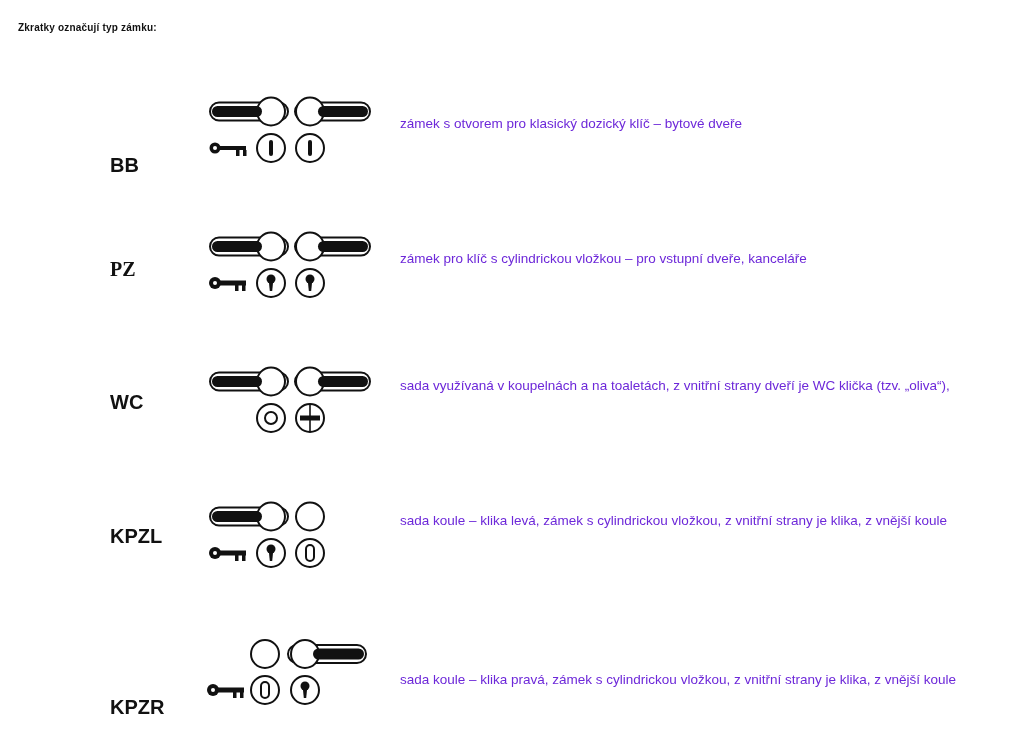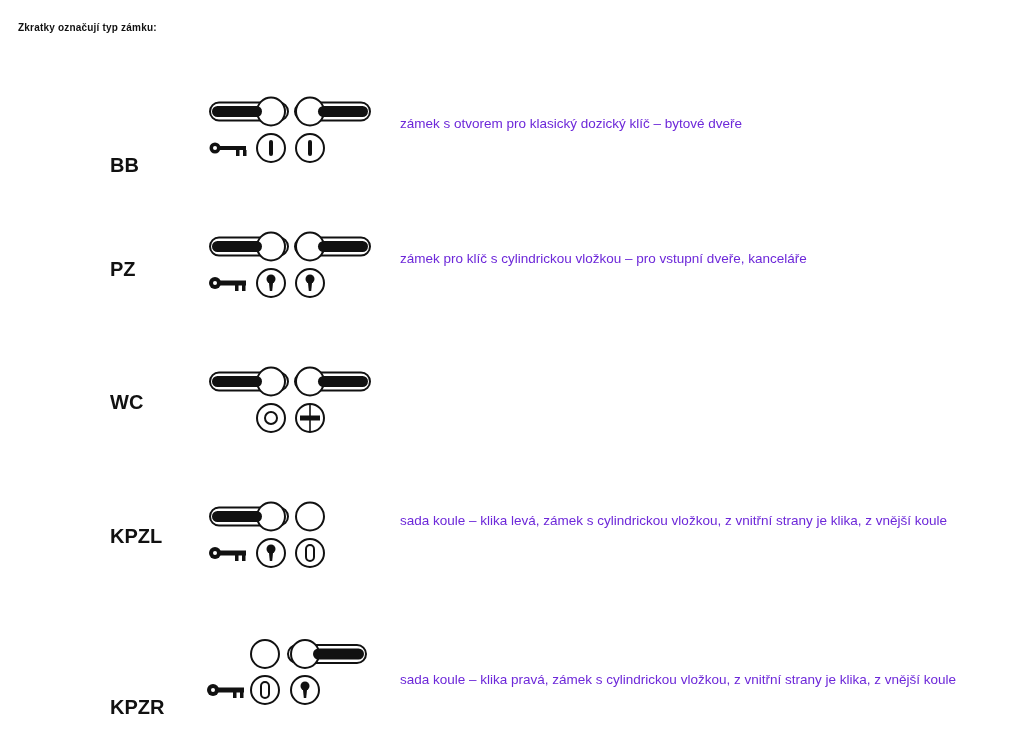--- a/index.html
+++ b/index.html
@@ -93,21 +93,21 @@
       </svg>
     </div>
 
     <div class="desc" style="top:18px;">
       <div>zámek s otvorem pro klasický dozický klíč – bytové dveře</div>
     </div>
   </div>
 
   <div class="row" style="top:230px;">
 
-    <div class="abbr" style="left:110px; top:28px;">PZ</div>
+    <div class="abbr" style="left:110px; top:28px;font-family:Liberation Serif, serif;">PZ</div>
 
     <div class="art" style="left:200px; top:0px;">
       <svg width="180" height="80" viewBox="0 0 180 80">
         <rect x="10" y="7.5" width="78" height="18" rx="9" fill="none" stroke="#111" stroke-width="2"></rect>
         <circle cx="71" cy="16.5" r="14" fill="#fff" stroke="#111" stroke-width="2"></circle>
         <rect x="12" y="11" width="50" height="11" rx="5.5" fill="#111"></rect>
         <rect x="95" y="7.5" width="75" height="18" rx="9" fill="none" stroke="#111" stroke-width="2"></rect>
         <circle cx="110" cy="16.5" r="14" fill="#fff" stroke="#111" stroke-width="2"></circle>
         <rect x="118" y="11" width="50" height="11" rx="5.5" fill="#111"></rect>
 
@@ -148,20 +148,21 @@
         <circle cx="71" cy="53" r="14" fill="#fff" stroke="#111" stroke-width="2"></circle>
         <circle cx="71" cy="53" r="6" fill="#fff" stroke="#111" stroke-width="2"></circle>
 
         <circle cx="110" cy="53" r="14" fill="#fff" stroke="#111" stroke-width="2"></circle>
         <rect x="100" y="50.5" width="20" height="5" fill="#111"></rect>
         <line x1="110" y1="39" x2="110" y2="67" stroke="#111" stroke-width="1.6"></line>
       </svg>
     </div>
 
     <div class="desc" style="top:10px;">
+      <div>sada využívaná v koupelnách a na toaletách, z vnitřní strany dveří je WC klička (tzv. „oliva“),</div>
     </div>
   </div>
 
   <div class="row" style="top:500px;">
 
     <div class="abbr" style="left:110px; top:25px;">KPZL</div>
 
     <div class="art" style="left:200px; top:0px;">
       <svg width="180" height="80" viewBox="0 0 180 80">
 

